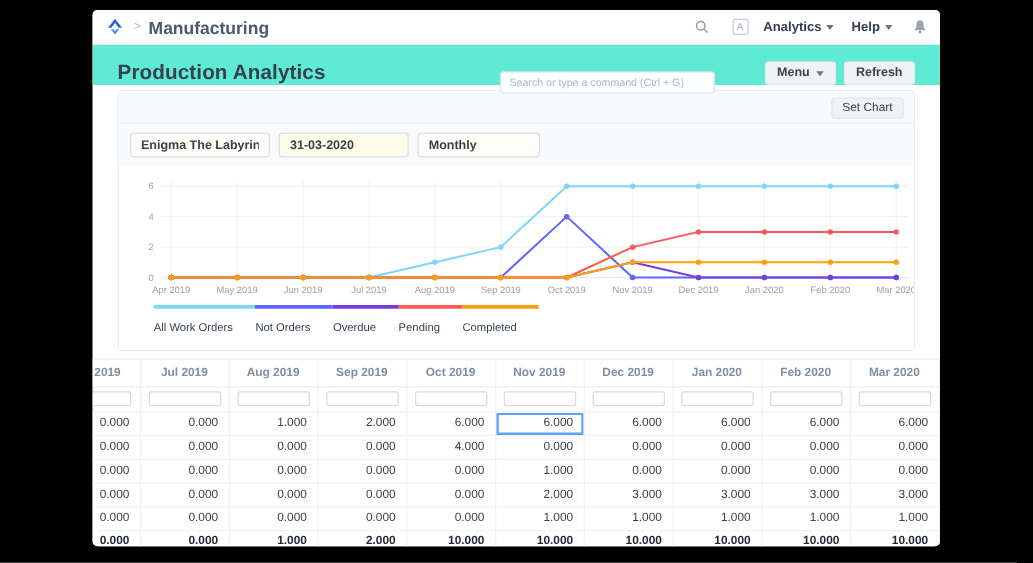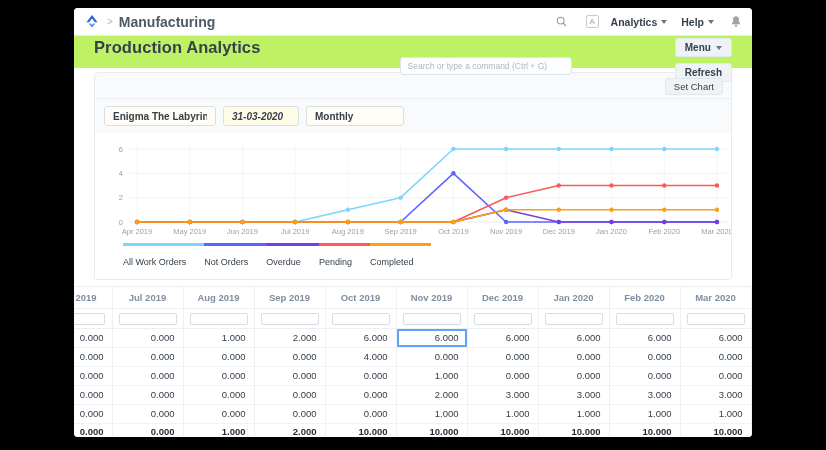--- a/index.html
+++ b/index.html
@@ -22,24 +22,24 @@
   .search-box svg { position:absolute; right:5px; top:3.5px; }
   .kbd-a { width:13px; height:13px; border:1px solid #c4ccd4; border-radius:2px;
     font-size:8px; color:#98a4ae; display:flex; align-items:center; justify-content:center;
     margin-right:12px; background:#fff; }
   .nav-link { font-size:10.5px; font-weight:bold; color:#36414c; margin-right:14px;
     display:flex; align-items:center; cursor:default; }
   .caret { width:0; height:0; border-left:3.5px solid transparent; border-right:3.5px solid transparent;
     border-top:4px solid #6c7680; margin-left:4px; display:inline-block; }
 
   
-  .page-head { height:32px; display:flex; align-items:flex-start; padding:2px 20px 0;
-    background:#bef264; }
+  .page-head { height:32px; display:flex; align-items:flex-end; padding:2px 20px 0;
+    background:#5eead4; }
   .page-title { font-size:16.5px; font-weight:bold; color:#36414c; letter-spacing:0.1px; }
-  .head-actions { margin-left:auto; display:flex; gap:6px;flex-direction:column; }
+  .head-actions { margin-left:auto; display:flex; gap:6px; }
   .btn { background:#f0f3f6; border:1px solid #e2e7ec; border-radius:3px; color:#36414c;
     font-size:10px; font-weight:bold; padding:3px 9px; display:inline-flex; align-items:center;
     font-family:"Liberation Sans", sans-serif; cursor:pointer; }
   .btn .caret { margin-left:5px; }
 
   
   .report-box { margin:4px 20px 0; border:1px solid #e5ebf0; border-radius:4px; overflow:hidden; }
   .setchart-row { background:#f8fafc; padding:3px 8px; text-align:right;
     border-bottom:1px solid #e9eef2; }
   .btn-xs { background:#eff3f6; border:1px solid #e0e6ea; border-radius:3px; color:#36414c;
@@ -118,21 +118,21 @@
       <button class="btn">Refresh</button>
     </span>
   </div>
 
   <div class="report-box">
     <div class="setchart-row">
       <button class="btn-xs">Set Chart</button>
     </div>
     <div class="filters-row" id="filters-row">
         <input class="filter-input" value="Enigma The Labyrinth" style="background: rgb(255, 253, 245); width: 112px;">
-        <input class="filter-input" value="31-03-2020" style="background: rgb(255, 252, 231); width: 76px; font-style: italic;">
+        <input class="filter-input" value="31-03-2020" style="background: rgb(255, 252, 231); width: 104px;">
         <input class="filter-input" value="Monthly" style="background: rgb(255, 253, 245); width: 98px;">
       </div>
     <div class="chart-wrap">
       <svg id="chart-svg" width="640" height="100" viewBox="0 0 640 100">
           <line x1="36.0" y1="7" x2="36.0" y2="85" stroke="#f3f5f7" stroke-width="1"></line>
           <line x1="88.7" y1="7" x2="88.7" y2="85" stroke="#f3f5f7" stroke-width="1"></line>
           <line x1="141.5" y1="7" x2="141.5" y2="85" stroke="#f3f5f7" stroke-width="1"></line>
           <line x1="194.2" y1="7" x2="194.2" y2="85" stroke="#f3f5f7" stroke-width="1"></line>
           <line x1="246.9" y1="7" x2="246.9" y2="85" stroke="#f3f5f7" stroke-width="1"></line>
           <line x1="299.6" y1="7" x2="299.6" y2="85" stroke="#f3f5f7" stroke-width="1"></line>

